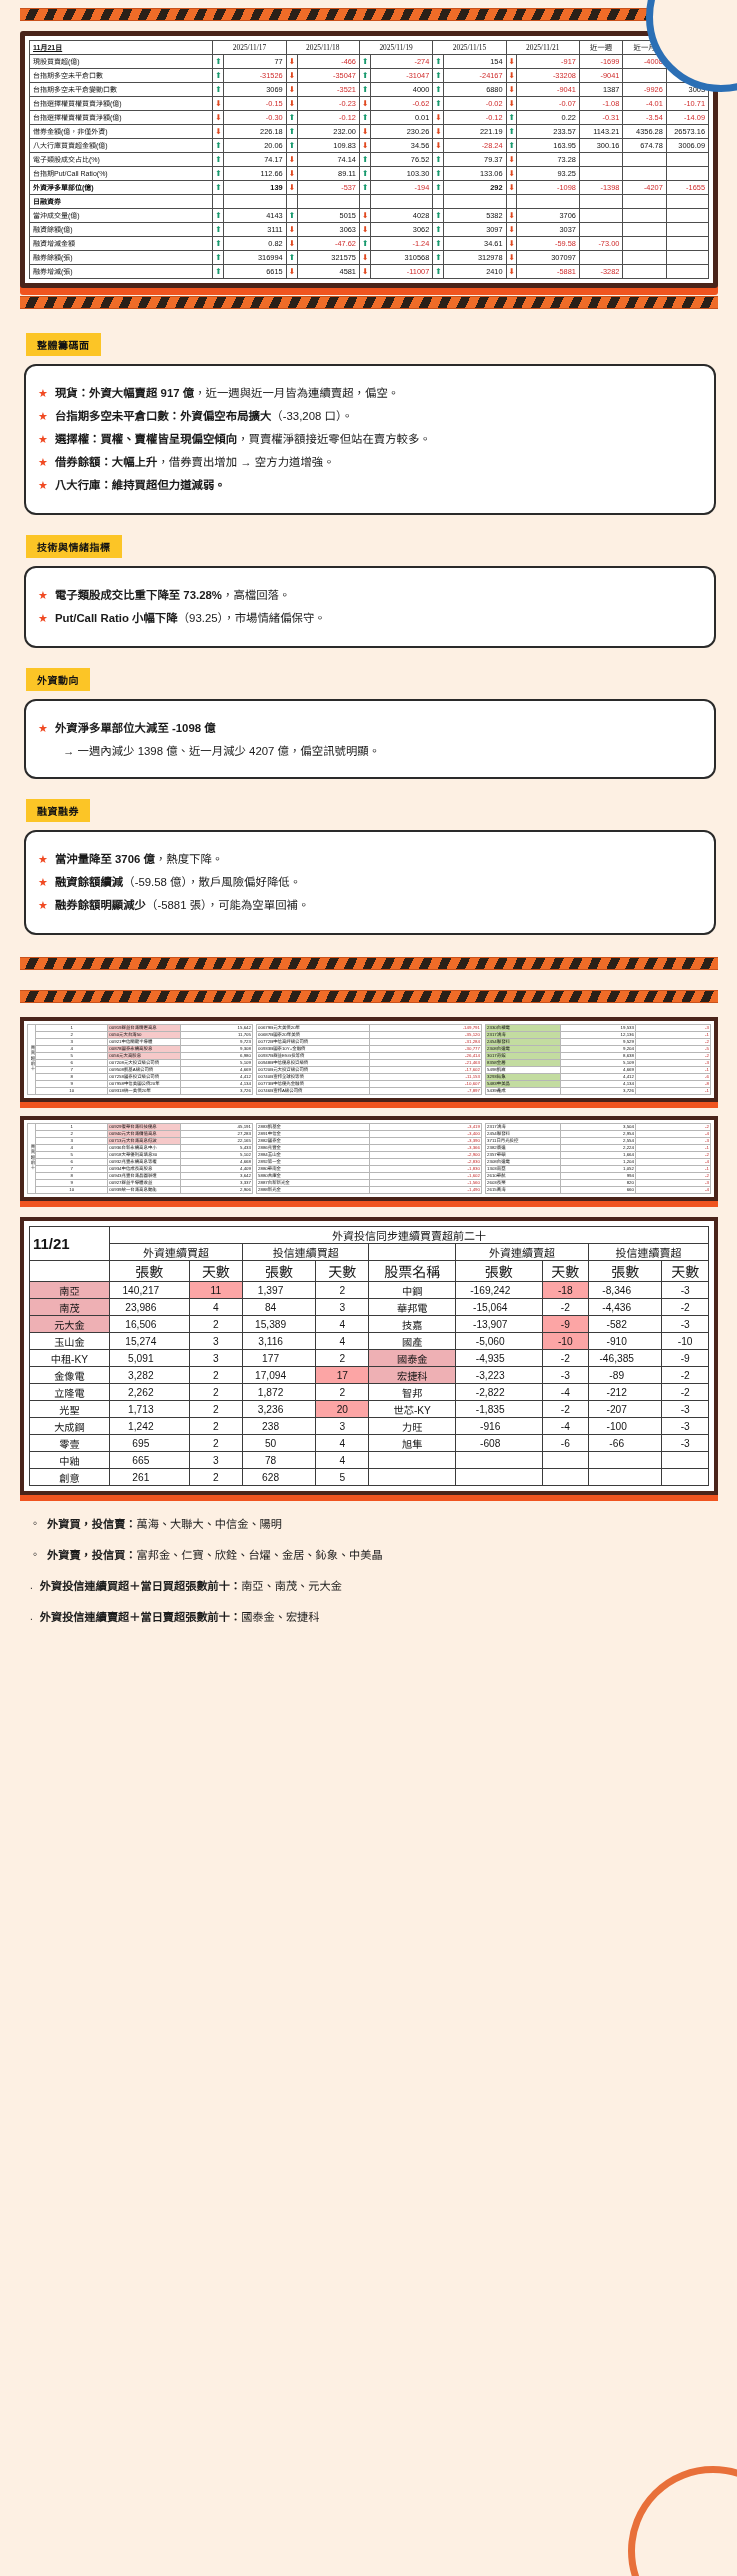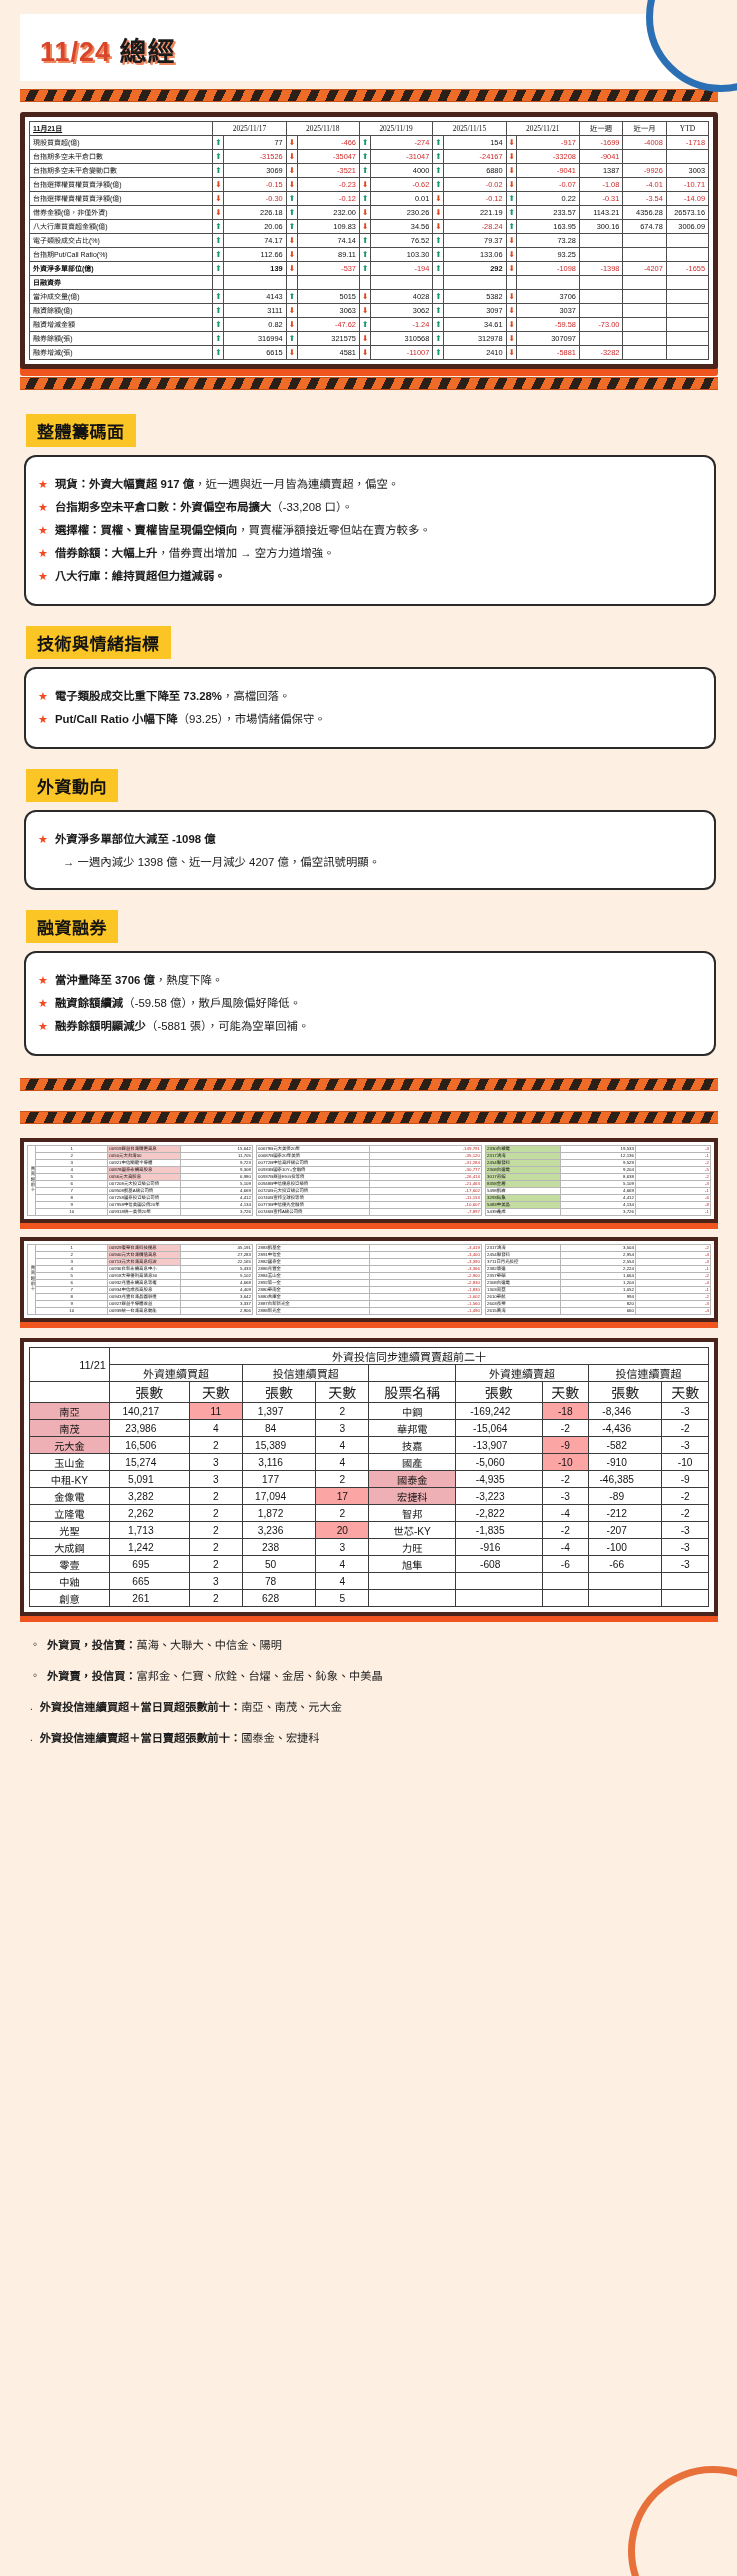--- a/index.html
+++ b/index.html
@@ -132,21 +132,21 @@
     margin: 18px 0 6px 12px;
     letter-spacing: 1px;
   }
   .green-banner .bi { margin-right: 6px; font-size: 13px; }
 
   
   .yellow-tag {
     display: inline-block;
     background: #fcc526;
     color: #131313;
-    font-size: 17px;
+    font-size: 10px;
     font-weight: bold;
     padding: 4px 11px;
     margin: 16px 0 8px 12px;
     letter-spacing: 0.5px;
   }
 
   
   .card {
     margin: 0 8px 4px 10px;
     border: 2px solid #2a2a2a;
@@ -244,21 +244,21 @@
     color: #141414;
   }
   table.big td, table.big th {
     border: 1px solid #3b3b3b;
     height: 17px;
     font-size: 9.4px;
     padding: 0 3px;
     white-space: nowrap;
     overflow: hidden;
   }
-  table.big .date-cell { font-weight: normal; font-size: 11px; text-align: right; }
+  table.big .date-cell { font-weight: bold; font-size: 15px; text-align: left; }
   table.big .grp { font-size: 11px; text-align: center; }
   table.big .colh { font-size: 14px; text-align: center; }
   table.big .nm { text-align: center; font-size: 10.2px; }
   table.big .vr { text-align: center; font-size: 10.2px; padding-right: 20px; }
   table.big .vc { text-align: center; font-size: 10.2px; }
   .pink-s { background: #fca5a5; }
   .pink-d { background: #eeb0b4; }
 
   
   .notes { margin: 20px 14px 0 16px; }
@@ -275,26 +275,20 @@
 </style>
 </head>
 <body>
 
 <div class="corner-arc-tr"></div>
 <div class="corner-arc-br"></div>
 
 <div class="page">
 
   
-  <div class="title-block">
-    <div class="title-text">
-      <span class="slash-red">11/24</span>
-      <span>總經</span>
-    </div>
-  </div>
 
   <div class="hazard"></div>
 
   
   <div class="table-frame">
     <table class="macro">
       <colgroup>
         <col style="width:27%">
           <col style="width:1.6%">
           <col style="width:9.2%">

